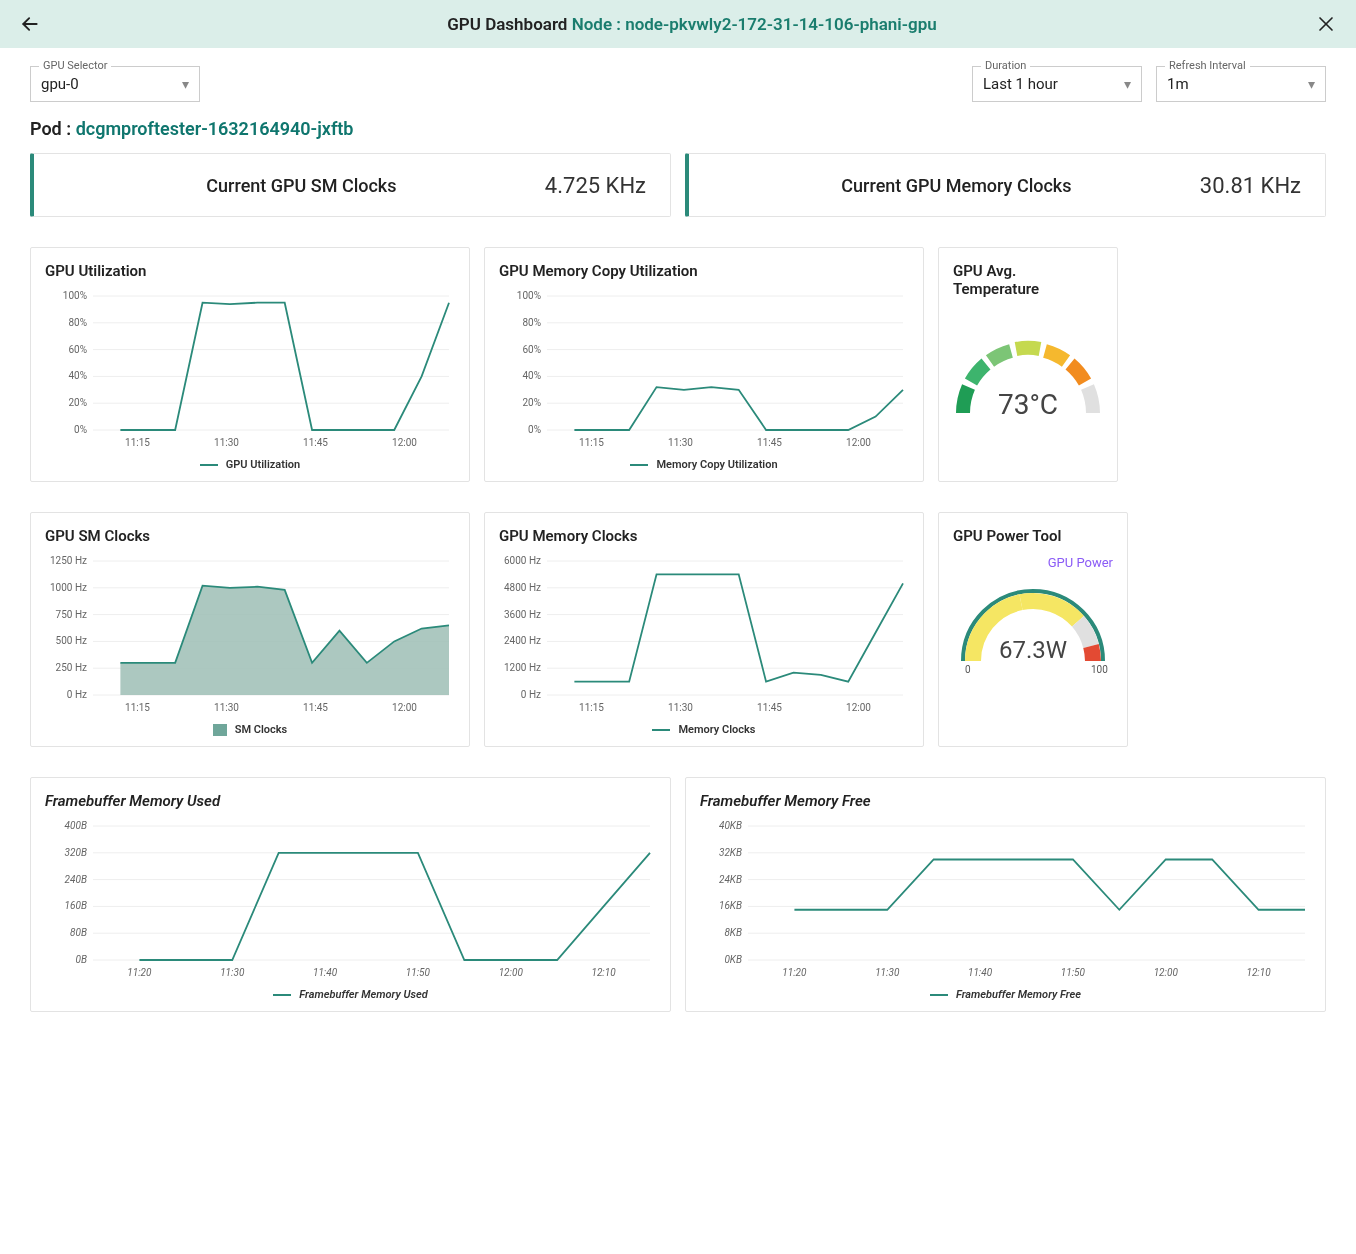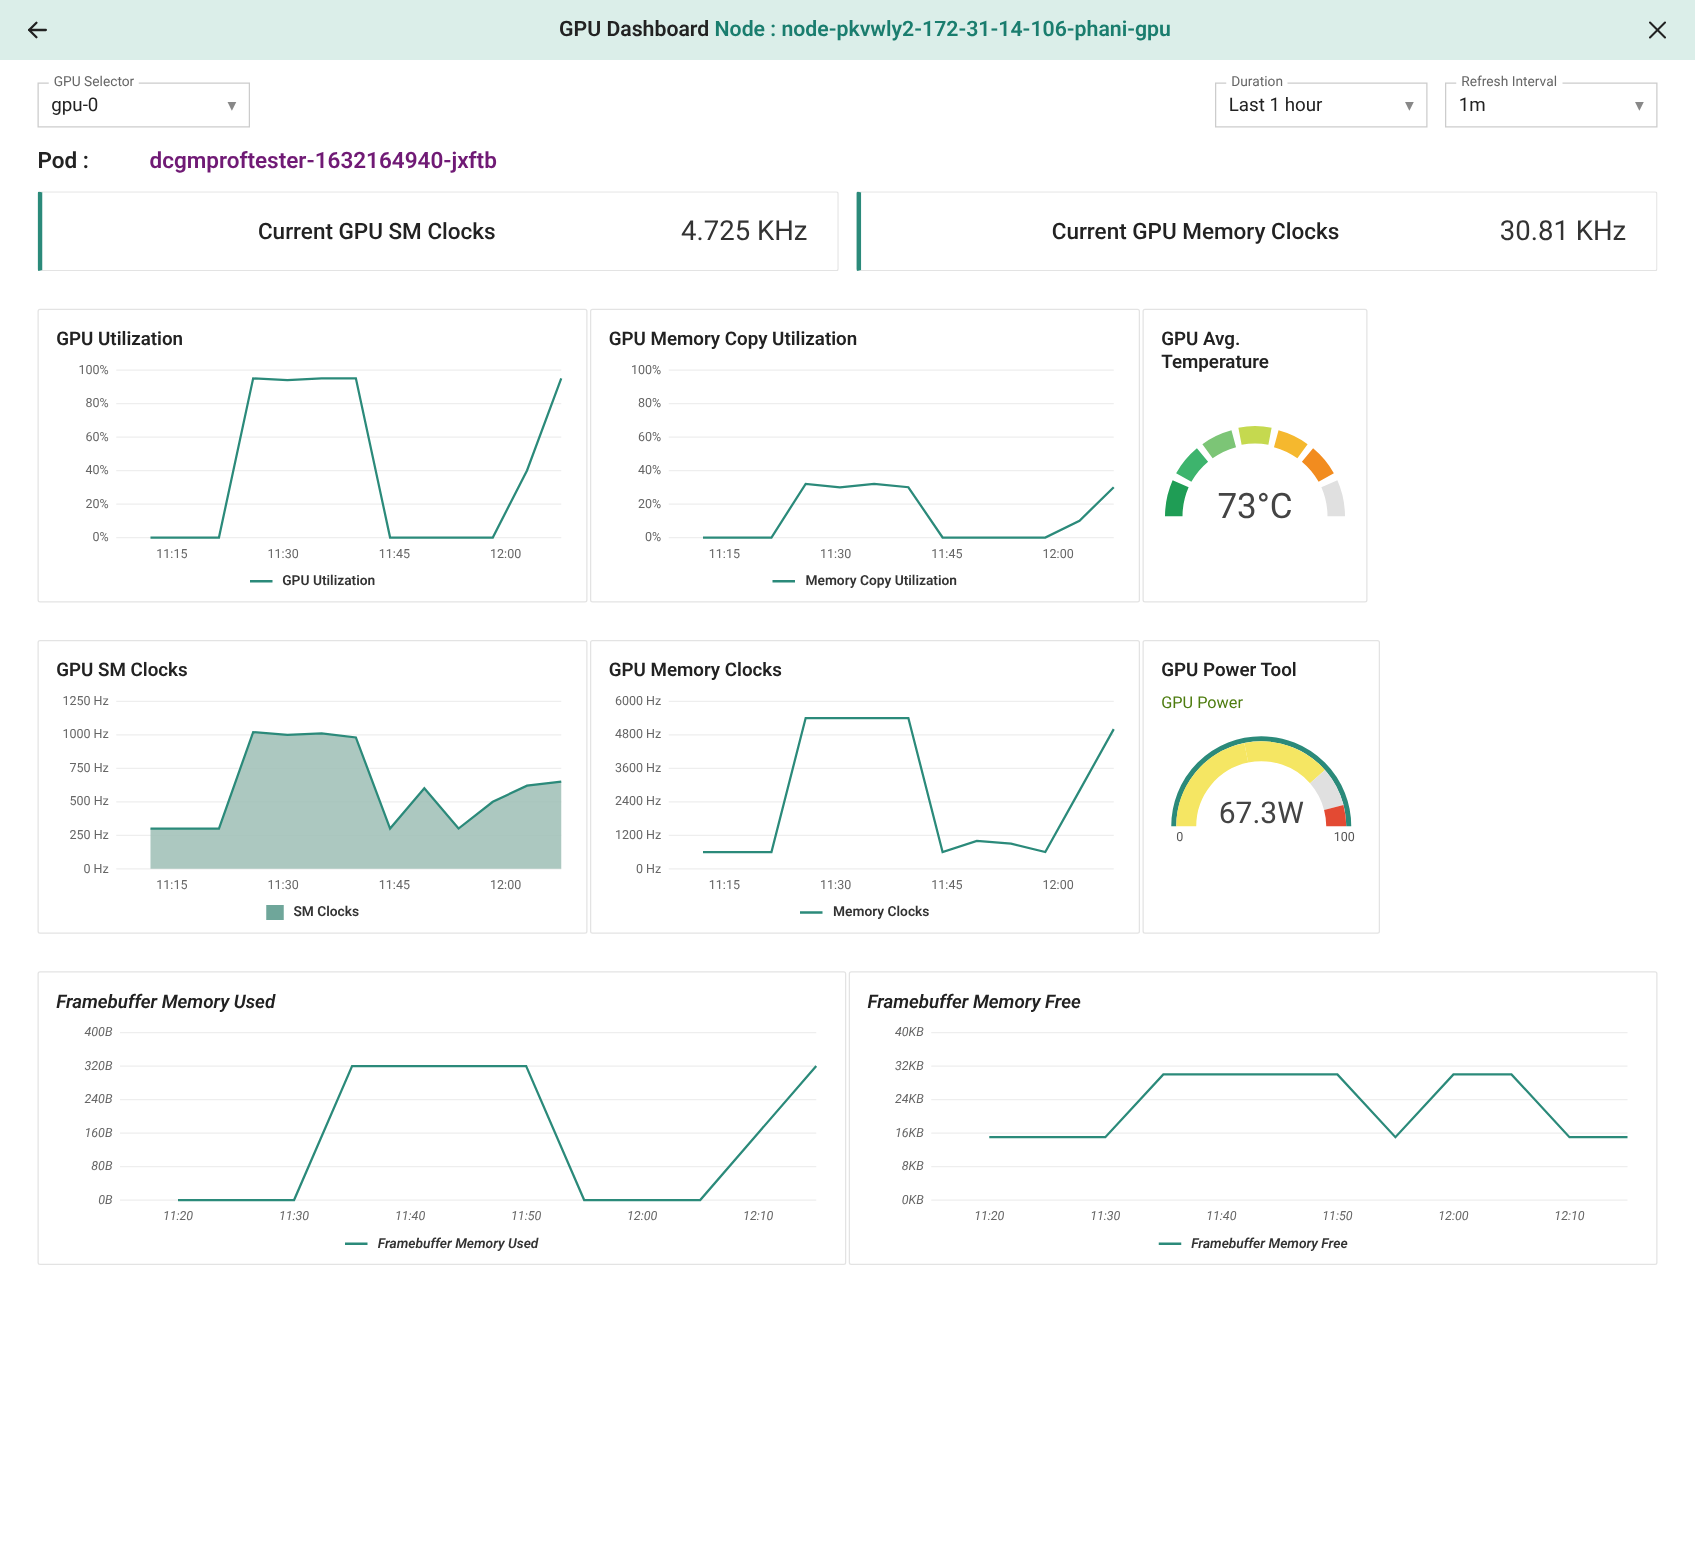--- a/index.html
+++ b/index.html
@@ -52,37 +52,37 @@
     color: #666;
   }
   .select-value { font-size: 15px; color: #222; }
   .select-caret {
     position: absolute; right: 10px; top: 50%; transform: translateY(-50%);
     color: #888;
   }
   .controls-spacer { flex: 1; }
 
   .pod-line { padding: 8px 30px 14px; font-size: 18px; font-weight: 600; }
-  .pod-line .pod-name { color: #701a75; margin-left: 44px; }
+  .pod-line .pod-name { color: #0f766e; }
 
   .stat-row { display: flex; gap: 14px; padding: 0 30px 14px; }
   .stat-card {
     flex: 1;
     border: 1px solid #e3e3e3;
     border-left: 4px solid #2b8a7a;
     border-radius: 2px;
     display: flex;
     align-items: center;
     padding: 10px 24px;
     height: 64px;
   }
   .stat-title { font-size: 18px; font-weight: 500; flex: 1; text-align: center; }
   .stat-value { font-size: 22px; font-weight: 400; color: #333; }
 
-  .grid-row { display: flex; gap: 2px; padding: 16px 30px 14px; }
+  .grid-row { display: flex; gap: 14px; padding: 16px 30px 14px; }
   .card {
     border: 1px solid #e3e3e3;
     border-radius: 2px;
     padding: 14px 14px 10px;
     background: #fff;
   }
   .card-title { font-size: 15px; font-weight: 600; margin-bottom: 10px; }
   .chart-card { flex: 0 0 440px; }
   .side-card { flex: 0 0 175px; }
   .chart-wide { flex: 1; font-style: italic; }
@@ -93,21 +93,21 @@
   .legend {
     display: flex; justify-content: center; align-items: center; gap: 8px;
     font-size: 11px; font-weight: 600; color: #333;
     margin-top: 8px;
   }
   .legend-line { width: 18px; height: 2px; background: #2b8a7a; display: inline-block;}
   .legend-box { width: 14px; height: 12px; background: #6fa69a; display: inline-block;}
 
   .gauge-wrap { display: flex; flex-direction: column; align-items: center; margin-top: 20px;}
   .gauge-value { font-size: 28px; font-weight: 400; color: #444; margin-top: -50px; text-align: right;}
-  .power-sub { font-size: 13px; color: #4d7c0f; text-align:left; margin: 8px 0 6px;}
+  .power-sub { font-size: 13px; color: #8b5cf6; text-align:right; margin: 8px 0 6px;}
   .power-gauge-val { font-size: 24px; font-weight: 400; color:#444; }
   .gauge-small-label { font-size:10px; fill:#555;}
 </style>
 </head>
 <body>
 
 <div class="topbar">
   <div class="back-btn">
     <svg width="20" height="20" viewBox="0 0 24 24" fill="none" stroke="#222" stroke-width="2.2" stroke-linecap="round" stroke-linejoin="round">
         <line x1="20" y1="12" x2="4" y2="12"></line>

